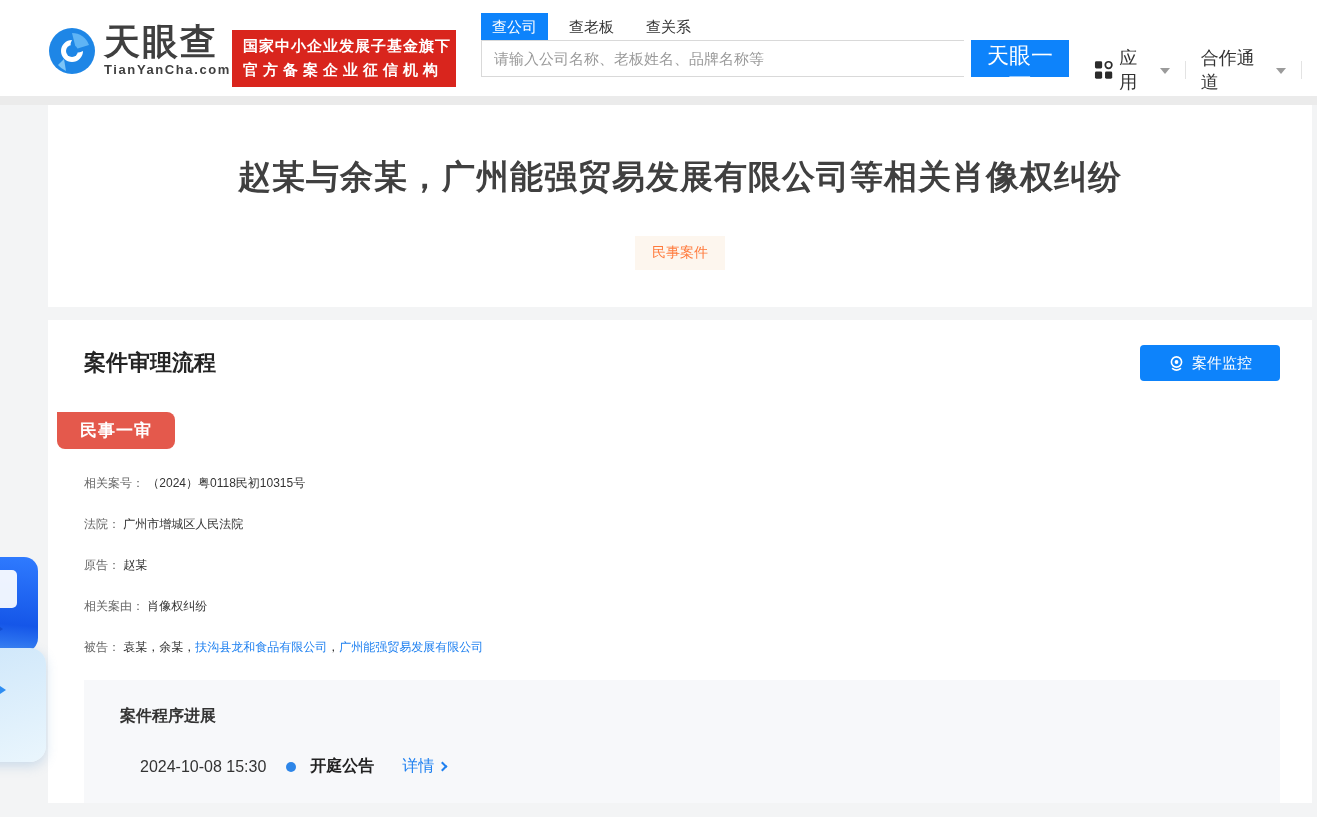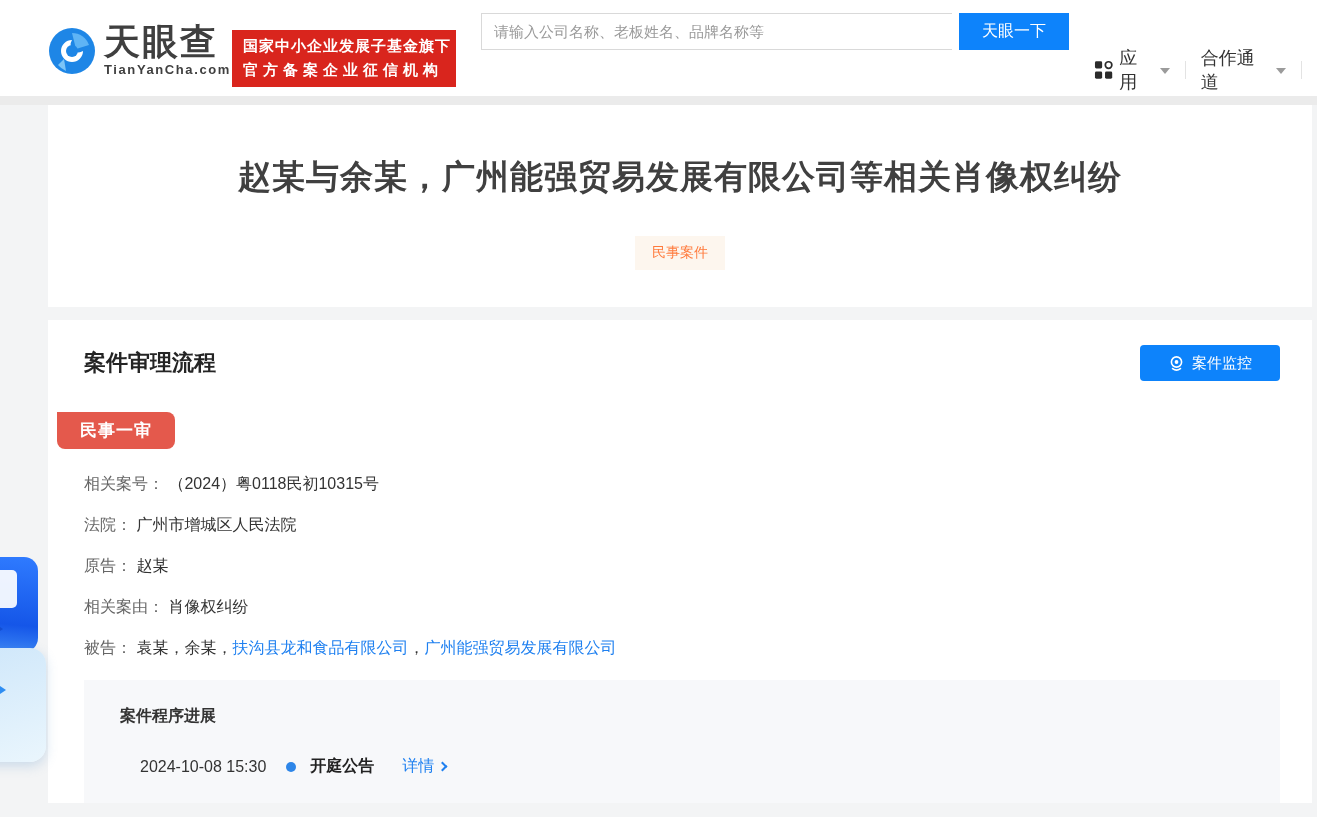--- a/index.html
+++ b/index.html
@@ -32,22 +32,22 @@
   .search-tab { padding:0 11px; font-size:15px; line-height:27px; color:#333; cursor:pointer; }
   .search-tab.active { background:#0d83fb; color:#fff; }
   .search-tab + .search-tab { margin-left:10px; }
   .search-box { display:flex; width:588px; height:37px;gap:7px; }
   .search-input {
     flex:1; height:37px; border:1px solid #d9d9d9; border-right:none; outline:none;
     padding:0 12px; font-size:15px; color:#333; font-family:"Liberation Sans",sans-serif;
   }
   .search-input::placeholder { color:#9a9a9a; }
   .search-btn {
-    width:110px; height:37px; background:#0d83fb; color:#fff; border:none;
-    font-size:16px; cursor:pointer; font-family:"Liberation Sans",sans-serif;
+    width:98px; height:37px; background:#0d83fb; color:#fff; border:none;
+    font-size:22px; cursor:pointer; font-family:"Liberation Sans",sans-serif;
   }
 
   .hnav { position:absolute; left:1094px; top:46px; display:flex; align-items:center; }
   .hnav-item { display:flex; align-items:center; cursor:pointer; }
   .hnav-label { font-size:18px; color:#333; margin-left:6px; }
   .caret { width:0; height:0; border-left:5px solid transparent; border-right:5px solid transparent;
            border-top:6px solid #9b9b9b; margin-left:6px; margin-top:2px; }
   .hdivider { width:1px; height:18px; background:#e3e3e3; margin:0 15px; }
 
   .strip { position:absolute; left:0; top:96px; width:1317px; height:9px; background:#ebebeb; }
@@ -67,21 +67,21 @@
   .monitor-btn {
     display:inline-flex; align-items:center; gap:7px; height:36px; padding:0 28px;
     background:#0d83fb; color:#fff; border:none; border-radius:4px; font-size:15px;
     cursor:pointer; font-family:"Liberation Sans",sans-serif;
   }
   .stage-ribbon {
     display:inline-block; margin:31px 0 0 9px; background:#e4594c; color:#fff;
     font-size:17px; font-weight:bold; padding:7px 23px; border-radius:0 8px 8px 8px;
     letter-spacing:1px;
   }
-  .fields { margin:24px 0 12px 36px; font-size:16px; }
+  .fields { margin:24px 0 12px 36px; font-size:12px; }
   .field-row { margin-bottom:20px; line-height:21px; }
   .f-label { color:#666; }
   .f-value { color:#333; }
   .f-link { color:#1f80f0; cursor:pointer; text-decoration:none; }
 
   .panel {
     margin:22px 32px 0 36px; height:125px; background:#f7f8fa; padding:26px 0 0 36px;
   }
   .panel-title { margin:0; font-size:16px; font-weight:bold; color:#333; }
   .timeline-row { display:flex; align-items:center; margin:29px 0 0 20px; }
@@ -129,20 +129,25 @@
       <div class="logo-en">TianYanCha.com</div>
     </div>
   </div>
 
   <div class="brand-badge">
     <div class="l1">国家中小企业发展子基金旗下</div>
     <div class="l2">官方备案企业征信机构</div>
   </div>
 
   <div class="search">
+    <div class="search-tabs">
+      <div class="search-tab active">查公司</div>
+      <div class="search-tab">查老板</div>
+      <div class="search-tab">查关系</div>
+    </div>
     <div class="search-box">
       <input class="search-input" type="text" placeholder="请输入公司名称、老板姓名、品牌名称等" style="">
       <button class="search-btn">天眼一下</button>
     </div>
   </div>
 
   <div class="hnav">
     <div class="hnav-item">
       <svg width="20" height="20" viewBox="0 0 20 20">
         <rect x="1" y="1" width="7.5" height="7.5" rx="1.5" fill="#2b2b2b"></rect>

